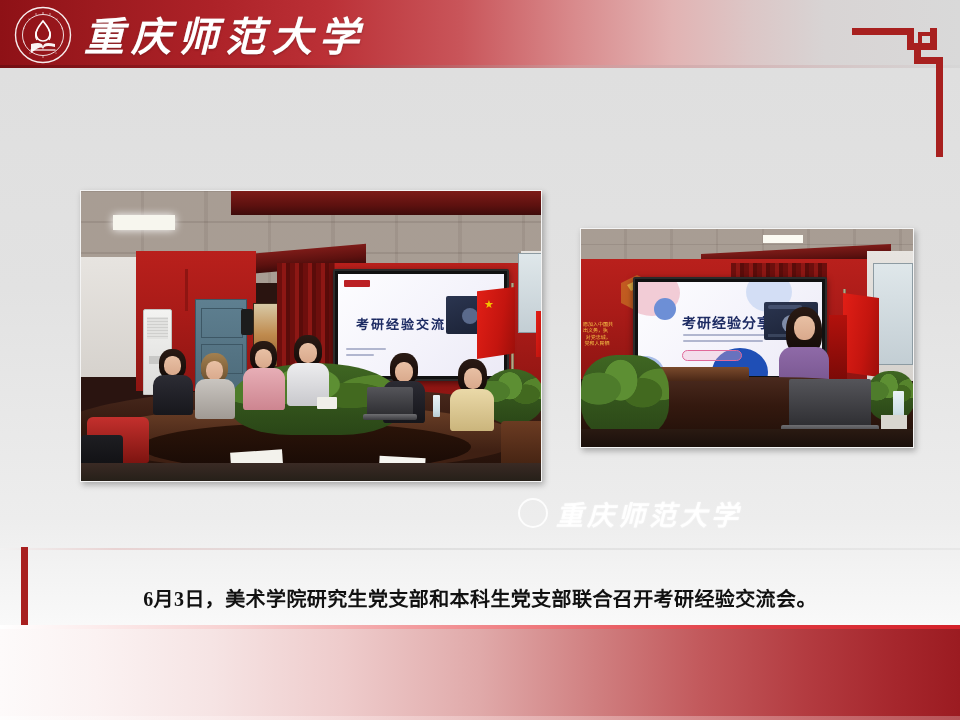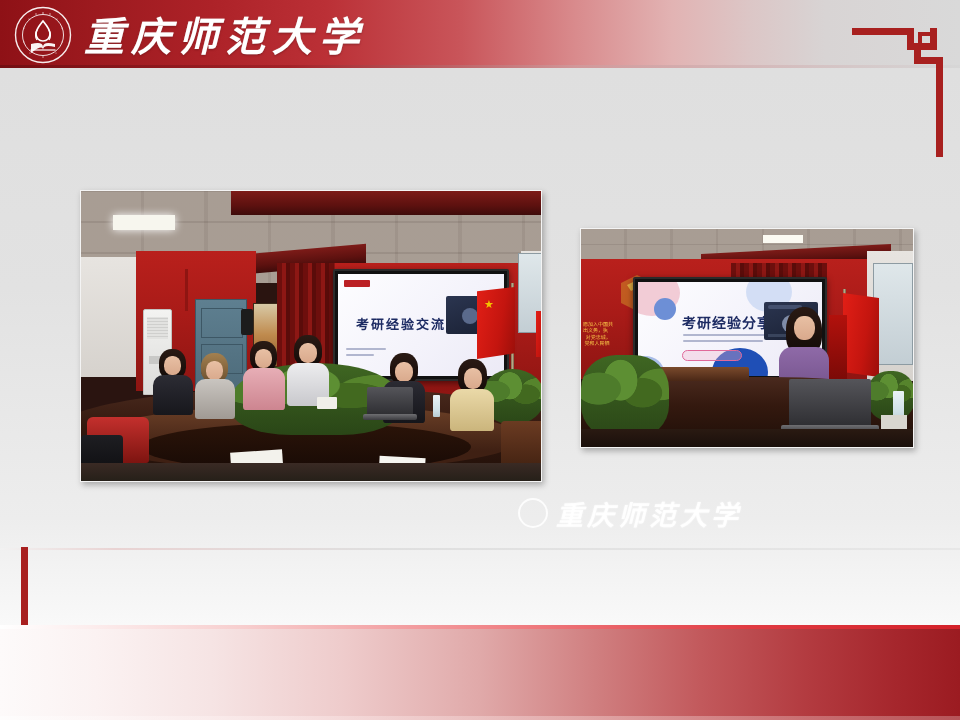--- a/index.html
+++ b/index.html
@@ -544,20 +544,21 @@
       <div style="position:absolute;left:0;top:200px;width:332px;height:18px;background:linear-gradient(180deg,#2a1a12,#1a100b);"></div>
     </div>
   </div>
 
   <div class="watermark">
     <span class="watermark-mark"></span>
     <span>重庆师范大学</span>
   </div>
 
   <div class="caption-rule"></div>
+  <div class="caption">6月3日，美术学院研究生党支部和本科生党支部联合召开考研经验交流会。</div>
 
   <div class="ornament ornament-bl">
     <svg viewBox="0 0 100 155" width="100" height="155" aria-hidden="true">
       <g fill="#a8201f">
         <rect x="9" y="0" width="7" height="105"></rect>
         <rect x="9" y="98" width="28" height="7"></rect>
         <rect x="30" y="98" width="7" height="15"></rect>
         <rect x="30" y="108" width="30" height="7"></rect>
         <rect x="9" y="112" width="7" height="26"></rect>
         <rect x="9" y="131" width="52" height="7"></rect>

